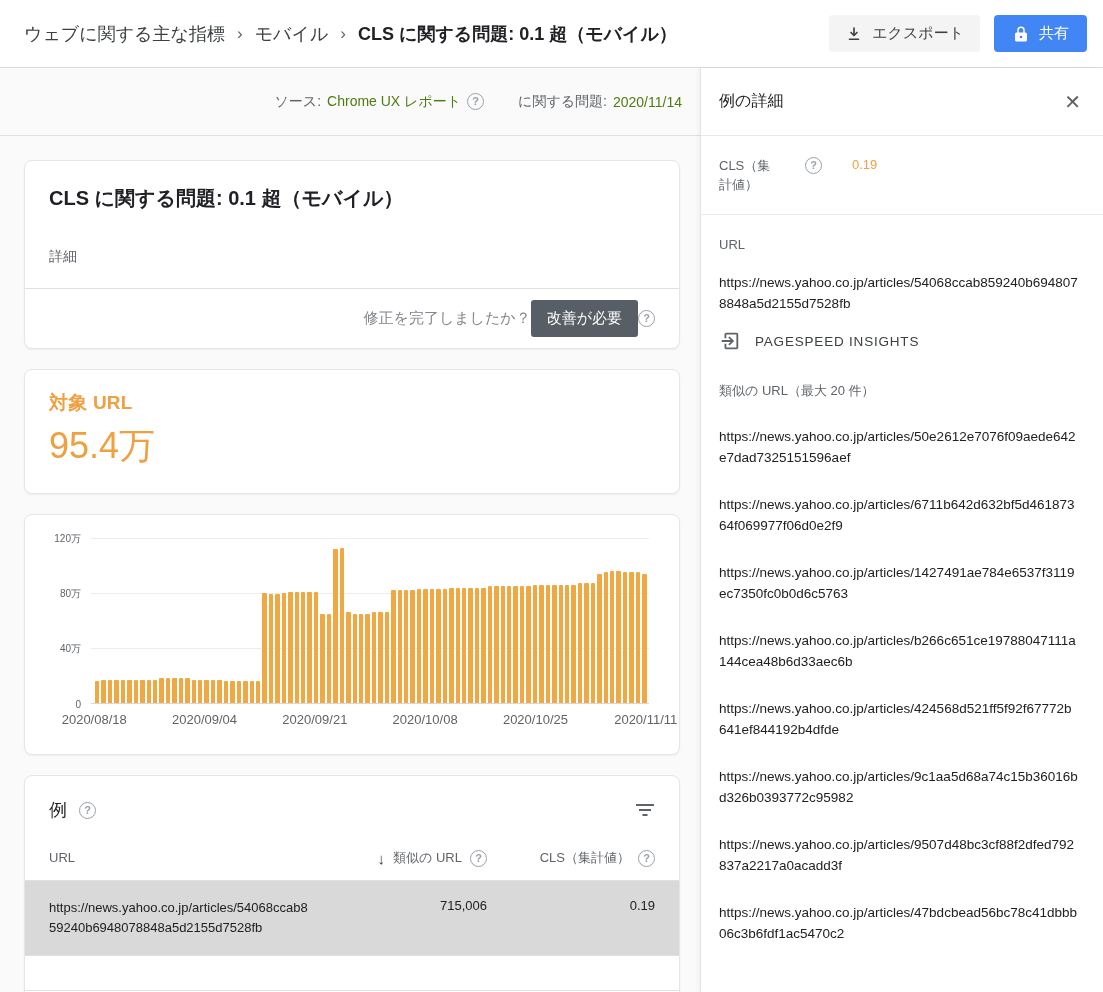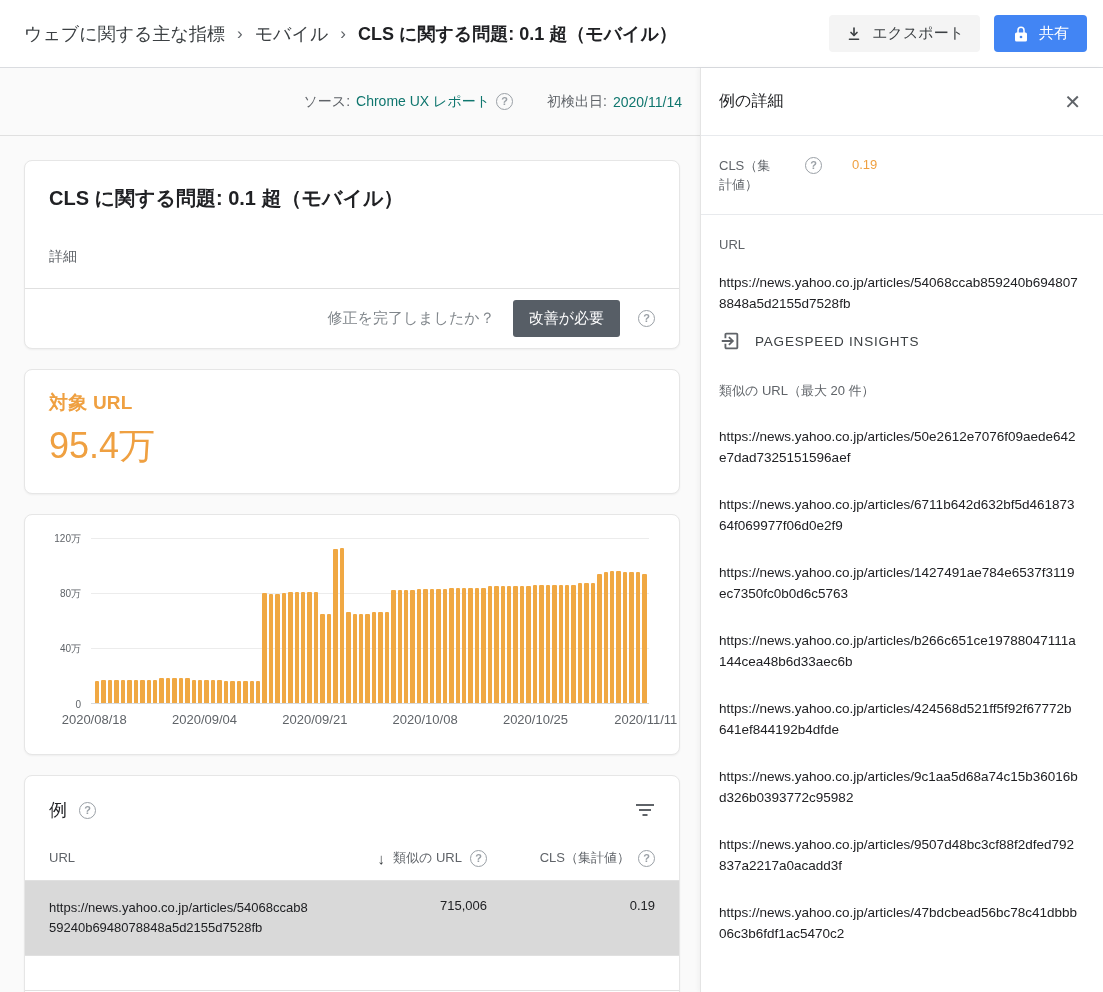--- a/index.html
+++ b/index.html
@@ -20,36 +20,36 @@
     font-family:inherit; }
   .btn-share { display:flex; align-items:center; gap:9px; background:#4285f4; border:none;
     border-radius:4px; padding:9px 18px; font-size:15px; color:#fff; cursor:pointer; font-family:inherit; }
   .icon16 { width:18px; height:18px; display:block; }
 
   
   .body { display:flex; height:924px; }
   .main { width:700px; background:#fafafa; overflow:hidden; }
   .meta-row { height:68px; border-bottom:1px solid #e0e0e0; display:flex; align-items:center;
     justify-content:flex-end; padding-right:18px; font-size:14px; color:#5f6368; gap:6px; }
-  .meta-row .val { color:#0f766e; }
+  .meta-row .val { color:#4d7c0f; }
   .meta-gap { width:22px; }
 
   .content { padding:24px 20px 0 24px; }
   .card { background:#fff; border:1px solid #e6e6e6; border-radius:8px;
     box-shadow:0 1px 2px rgba(0,0,0,0.05); margin-bottom:20px; }
 
   
   .issue-top { padding:24px 24px 22px 24px; }
   .issue-title { font-size:20px; font-weight:bold; color:#202124; }
   .issue-sub { margin-top:12px; font-size:14px; color:#5f6368; display:flex; gap:6px; }
   .issue-sub .val { color:#202124; }
   .issue-sub .spacer { width:10px; }
   .details-link { margin-top:36px; font-size:14px; color:#5f6368; cursor:pointer; display:inline-block; }
   .fix-row { border-top:1px solid #e0e0e0; padding:11px 24px; display:flex; align-items:center;
-    justify-content:flex-end; gap:18px; }
+    justify-content:flex-end; }
   .fix-q { font-size:15px; color:#80868b; }
   .btn-validate { background:#575e66; color:#fff; border:none; border-radius:3px;
     padding:9px 16px; font-size:15px; cursor:pointer; font-family:inherit; }
 
   
   .qicon { width:17px; height:17px; border:1.5px solid #9aa0a6; border-radius:50%;
     color:#9aa0a6; font-size:11px; line-height:14px; text-align:center; display:inline-block;
     cursor:pointer; flex:none; font-weight:bold; }
 
   
@@ -145,21 +145,21 @@
 
   <div class="body">
 
     <div class="main">
 
       <div class="meta-row">
         <span>ソース:</span>
         <span class="val">Chrome UX レポート</span>
         <span class="qicon">?</span>
         <span class="meta-gap"></span>
-        <span>初検出日:</span>
+        <span>に関する問題:</span>
         <span class="val">2020/11/14</span>
       </div>
 
       <div class="content">
 
         <div class="card">
           <div class="issue-top">
             <div class="issue-title">CLS に関する問題: 0.1 超（モバイル）</div>
             <span class="details-link">詳細</span>
           </div>

